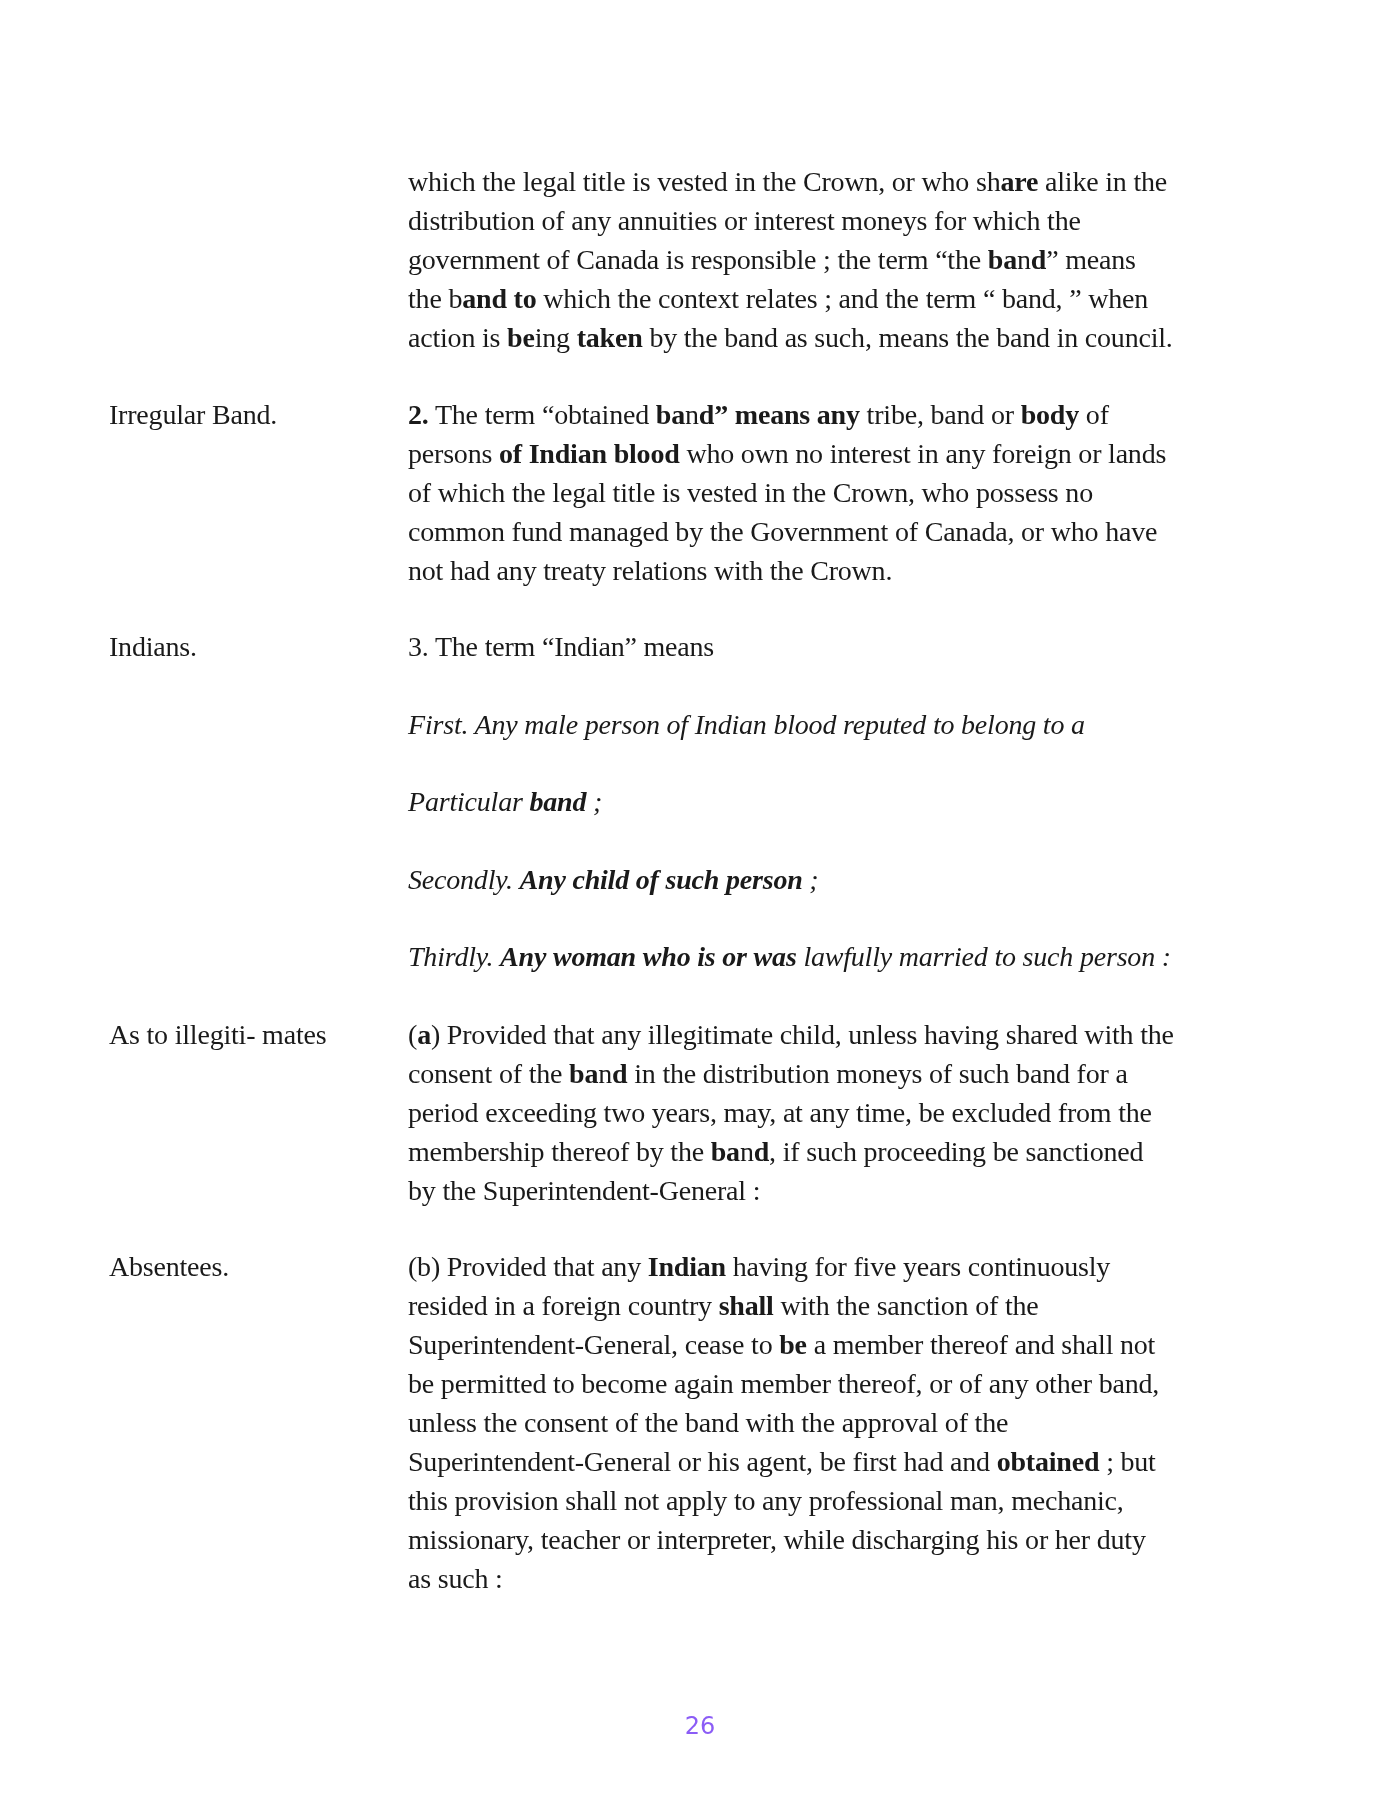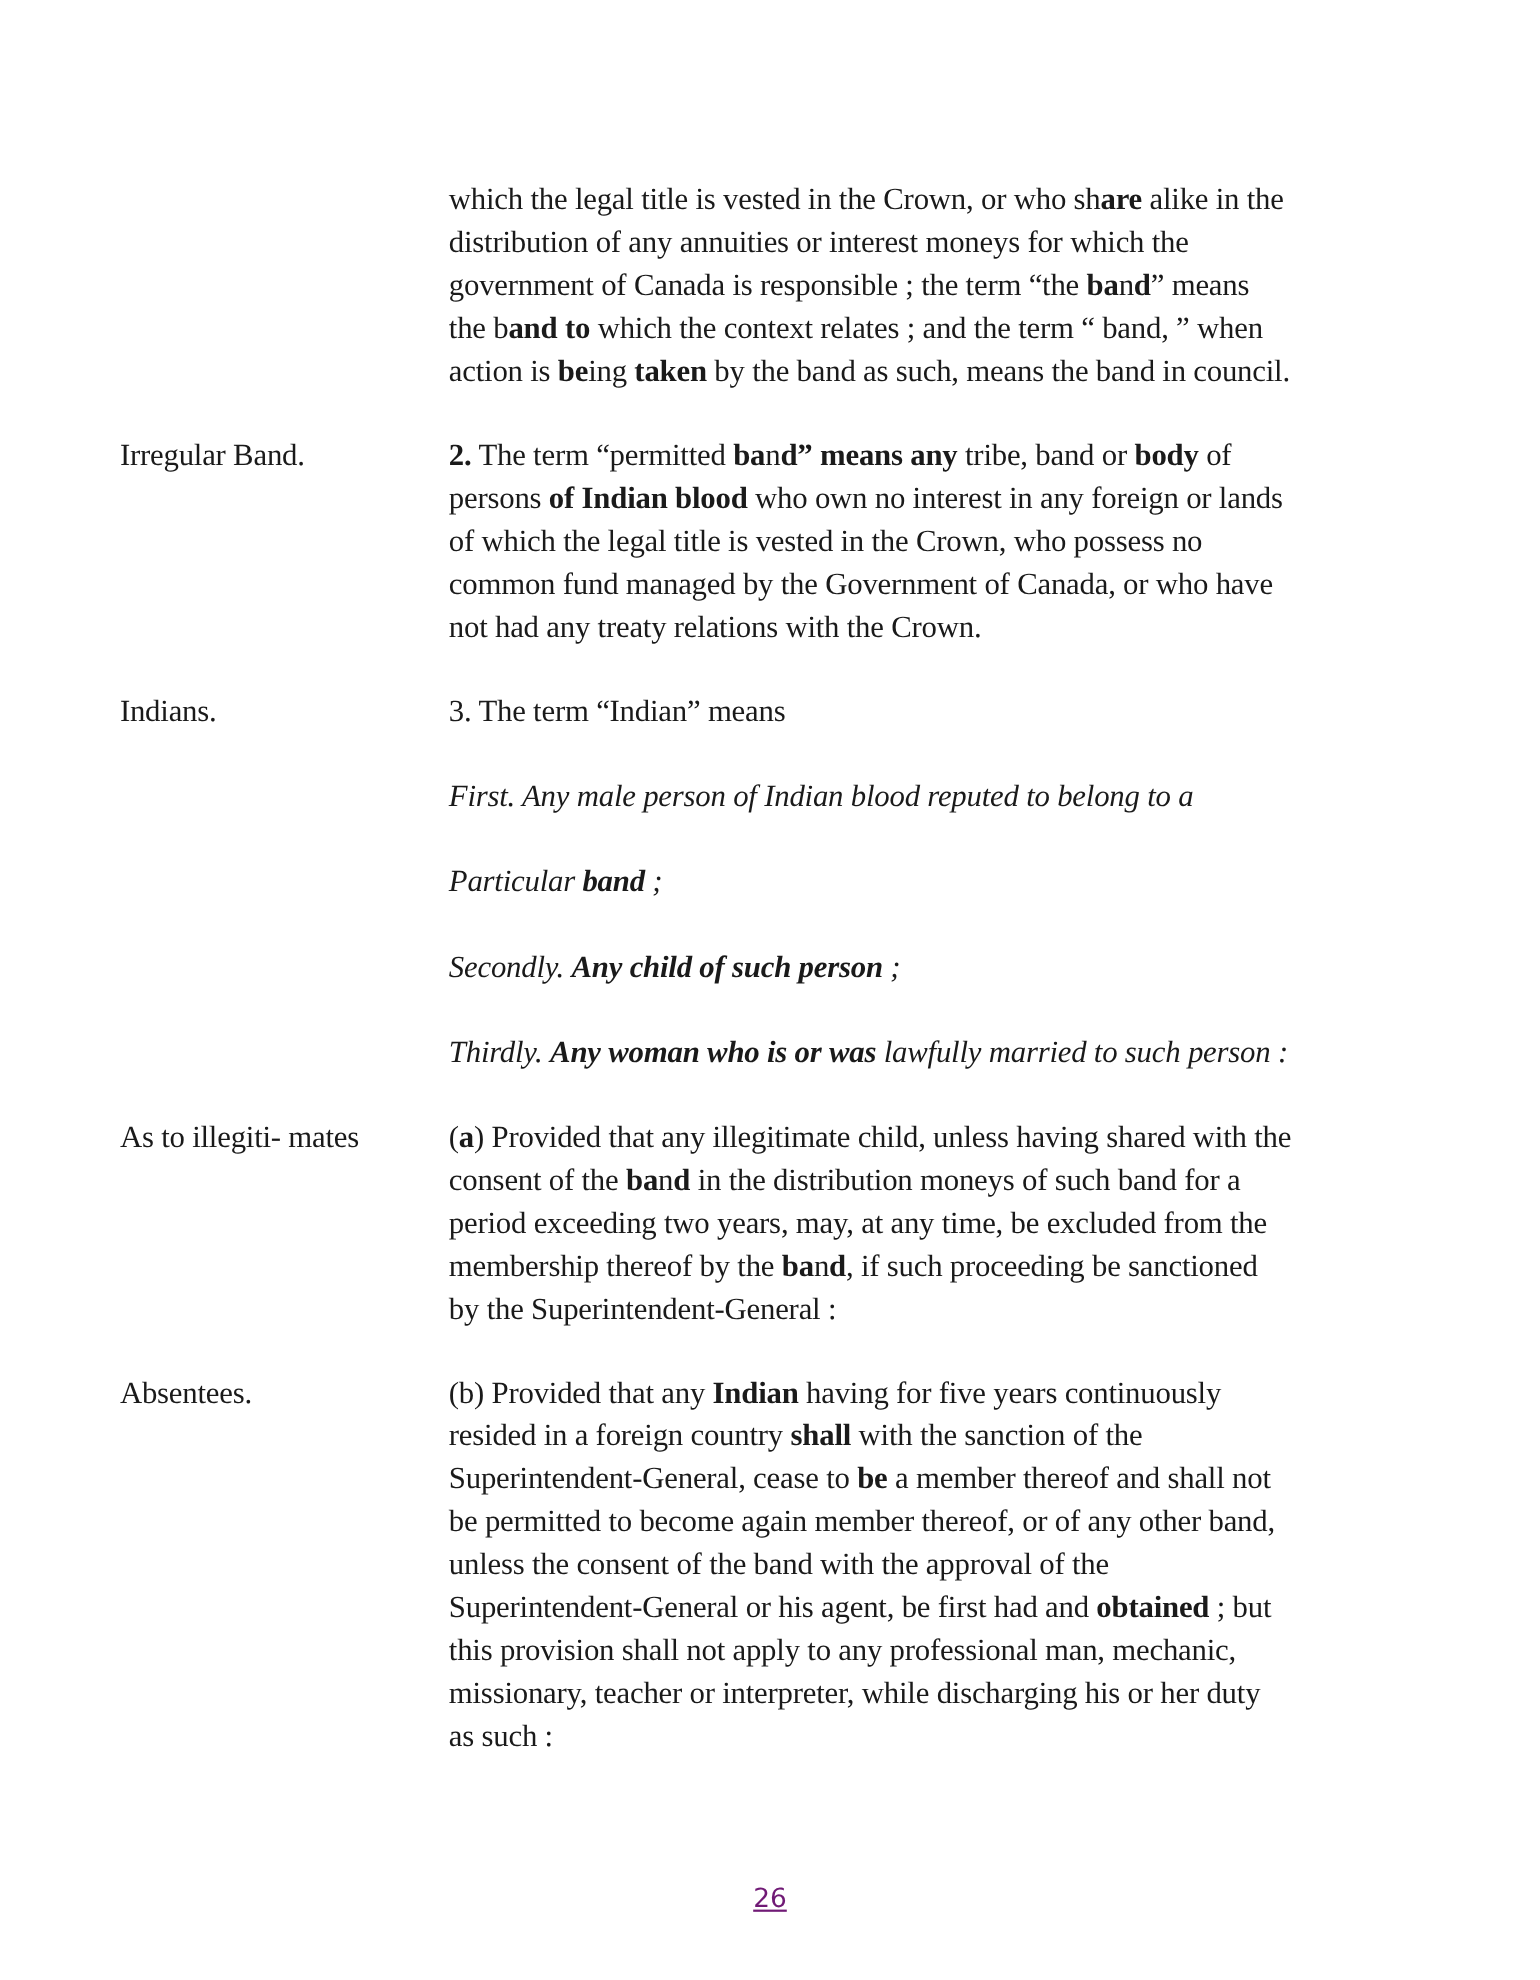--- a/index.html
+++ b/index.html
@@ -19,21 +19,21 @@
   <div>
     <div class="line main" style="top:162px"><span>which the legal title is vested in the Crown, or who sh</span><span style="font-weight: bold;">are</span><span> alike in the</span></div>
     <div class="line main" style="top:201px"><span>distribution of any annuities or interest moneys for which the</span></div>
     <div class="line main" style="top:240px"><span>government of Canada is responsible ; the term “the </span><span style="font-weight: bold;">ba</span><span>n</span><span style="font-weight: bold;">d</span><span>” means</span></div>
     <div class="line main" style="top:279px"><span>the b</span><span style="font-weight: bold;">and to</span><span> which the context relates ; and the term “ band, ” when</span></div>
     <div class="line main" style="top:318px"><span>action is </span><span style="font-weight: bold;">be</span><span>ing </span><span style="font-weight: bold;">taken</span><span> by the band as such, means the band in council.</span></div>
   </div>
 
   <div>
     <div class="line label" style="top:395px">Irregular Band.</div>
-    <div class="line main" style="top:395px"><span style="font-weight: bold;">2.</span><span> The term “permitted </span><span style="font-weight: bold;">ba</span><span>n</span><span style="font-weight: bold;">d”</span><span> </span><span style="font-weight: bold;">means any</span><span> tribe, band or </span><span style="font-weight: bold;">body</span><span> of</span></div>
+    <div class="line main" style="top:395px"><span style="font-weight: bold;">2.</span><span> The term “obtained </span><span style="font-weight: bold;">ba</span><span>n</span><span style="font-weight: bold;">d”</span><span> </span><span style="font-weight: bold;">means any</span><span> tribe, band or </span><span style="font-weight: bold;">body</span><span> of</span></div>
     <div class="line main" style="top:434px"><span>persons </span><span style="font-weight: bold;">of Indian blood</span><span> who own no interest in any foreign or lands</span></div>
     <div class="line main" style="top:473px"><span>of which the legal title is vested in the Crown, who possess no</span></div>
     <div class="line main" style="top:512px"><span>common fund managed by the Government of Canada, or who have</span></div>
     <div class="line main" style="top:551px"><span>not had any treaty relations with the Crown.</span></div>
   </div>
 
   <div>
     <div class="line label" style="top:627px">Indians.</div>
     <div class="line main" style="top:627px"><span style="font-weight: normal;">3. The term “Indian” means</span></div>
     <div class="line main" style="top:705px"><span style="font-style: italic;">First. Any male person of Indian blood reputed to belong to a</span></div>
@@ -57,14 +57,14 @@
     <div class="line main" style="top:1286px"><span>resided in a foreign country </span><span style="font-weight: bold;">shall</span><span> with the sanction of the</span></div>
     <div class="line main" style="top:1325px"><span>Superintendent-General, cease to </span><span style="font-weight: bold;">be</span><span> a member thereof and shall not</span></div>
     <div class="line main" style="top:1364px"><span>be permitted to become again member thereof, or of any other band,</span></div>
     <div class="line main" style="top:1403px"><span>unless the consent of the band with the approval of the</span></div>
     <div class="line main" style="top:1442px"><span>Superintendent-General or his agent, be first had and </span><span style="font-weight: bold; text-align: right;">obtained</span><span> ; but</span></div>
     <div class="line main" style="top:1481px"><span>this provision shall not apply to any professional man, mechanic,</span></div>
     <div class="line main" style="top:1520px"><span>missionary, teacher or interpreter, while discharging his or her duty</span></div>
     <div class="line main" style="top:1559px"><span>as such :</span></div>
   </div>
 
-  <div class="pagenum" style="color: #701a75; text-decoration: underline;">26</div>
+  <div class="pagenum" style="color: #8b5cf6;">26</div>
 </div>
 
 </body></html>

